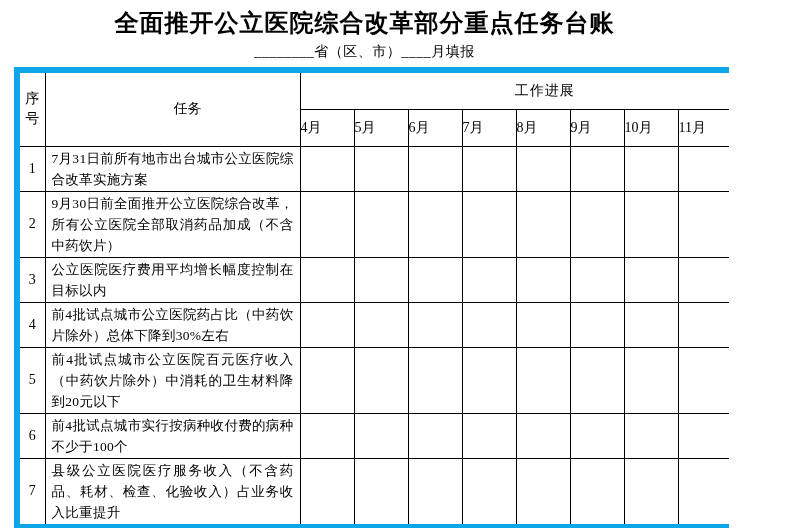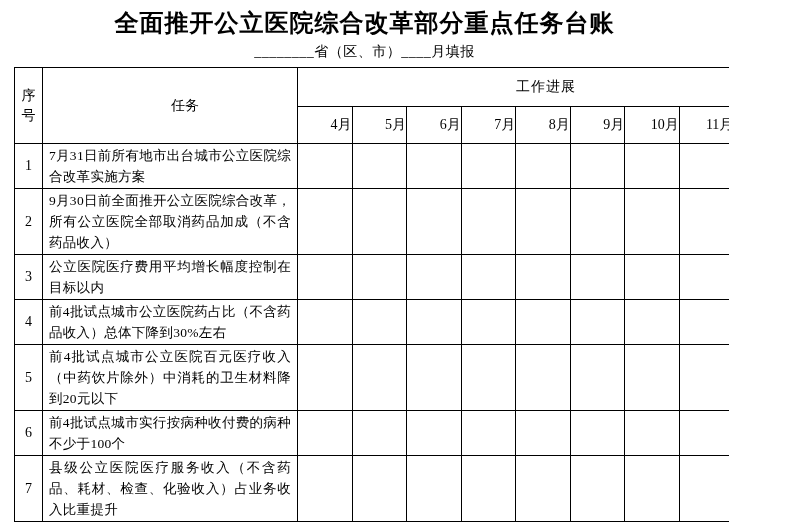--- a/index.html
+++ b/index.html
@@ -27,40 +27,40 @@
     line-height: 24px;
     margin-top: 2px;
     letter-spacing: 0.5px;
   }
   table.ledger {
     border-collapse: collapse;
     table-layout: fixed;
     margin-left: 14px;
     margin-top: 3px;
     width: 775px;
-    border: 1px solid #0ea5e9;
+    border: 6px solid #0ea5e9;
   }
   .ledger th, .ledger td {
     border: 1px solid #000000;
     font-weight: normal;
     font-size: 14px;
     vertical-align: middle;
     overflow: hidden;
   }
   .ledger thead tr.group-row th { height: 39px; }
   .ledger thead tr.months-row th { height: 37px; }
   th.col-index-header {
     text-align: center;
     padding: 0 2px;
     line-height: 20px;
     word-break: break-all;
   }
   th.col-task-header { text-align: center; padding-left: 30px; }
   th.col-progress-header { text-align: center; letter-spacing: 1px; padding-left: 6px; }
-  th.month-cell { text-align: right; }
+  th.month-cell { text-align: left; }
   td.idx {
     text-align: center;
     font-size: 14px;
   }
   td.task {
     padding: 1px 6px;
     font-size: 13.5px;
     line-height: 21px;
     text-align: justify;
     text-justify: inter-character;
@@ -109,21 +109,21 @@
           <td class="progress-cell"></td>
           <td class="progress-cell"></td>
           <td class="progress-cell"></td>
           <td class="progress-cell"></td>
           <td class="progress-cell"></td>
           <td class="progress-cell"></td>
           <td class="progress-cell"></td>
         </tr>
         <tr>
           <td class="idx">2</td>
-          <td class="task">9月30日前全面推开公立医院综合改革，所有公立医院全部取消药品加成（不含药品收入）</td>
+          <td class="task">9月30日前全面推开公立医院综合改革，所有公立医院全部取消药品加成（不含中药饮片）</td>
           <td class="progress-cell"></td>
           <td class="progress-cell"></td>
           <td class="progress-cell"></td>
           <td class="progress-cell"></td>
           <td class="progress-cell"></td>
           <td class="progress-cell"></td>
           <td class="progress-cell"></td>
           <td class="progress-cell"></td>
           <td class="progress-cell"></td>
         </tr>
@@ -135,21 +135,21 @@
           <td class="progress-cell"></td>
           <td class="progress-cell"></td>
           <td class="progress-cell"></td>
           <td class="progress-cell"></td>
           <td class="progress-cell"></td>
           <td class="progress-cell"></td>
           <td class="progress-cell"></td>
         </tr>
         <tr>
           <td class="idx">4</td>
-          <td class="task">前4批试点城市公立医院药占比（不含药品收入）总体下降到30%左右</td>
+          <td class="task">前4批试点城市公立医院药占比（中药饮片除外）总体下降到30%左右</td>
           <td class="progress-cell"></td>
           <td class="progress-cell"></td>
           <td class="progress-cell"></td>
           <td class="progress-cell"></td>
           <td class="progress-cell"></td>
           <td class="progress-cell"></td>
           <td class="progress-cell"></td>
           <td class="progress-cell"></td>
           <td class="progress-cell"></td>
         </tr>

